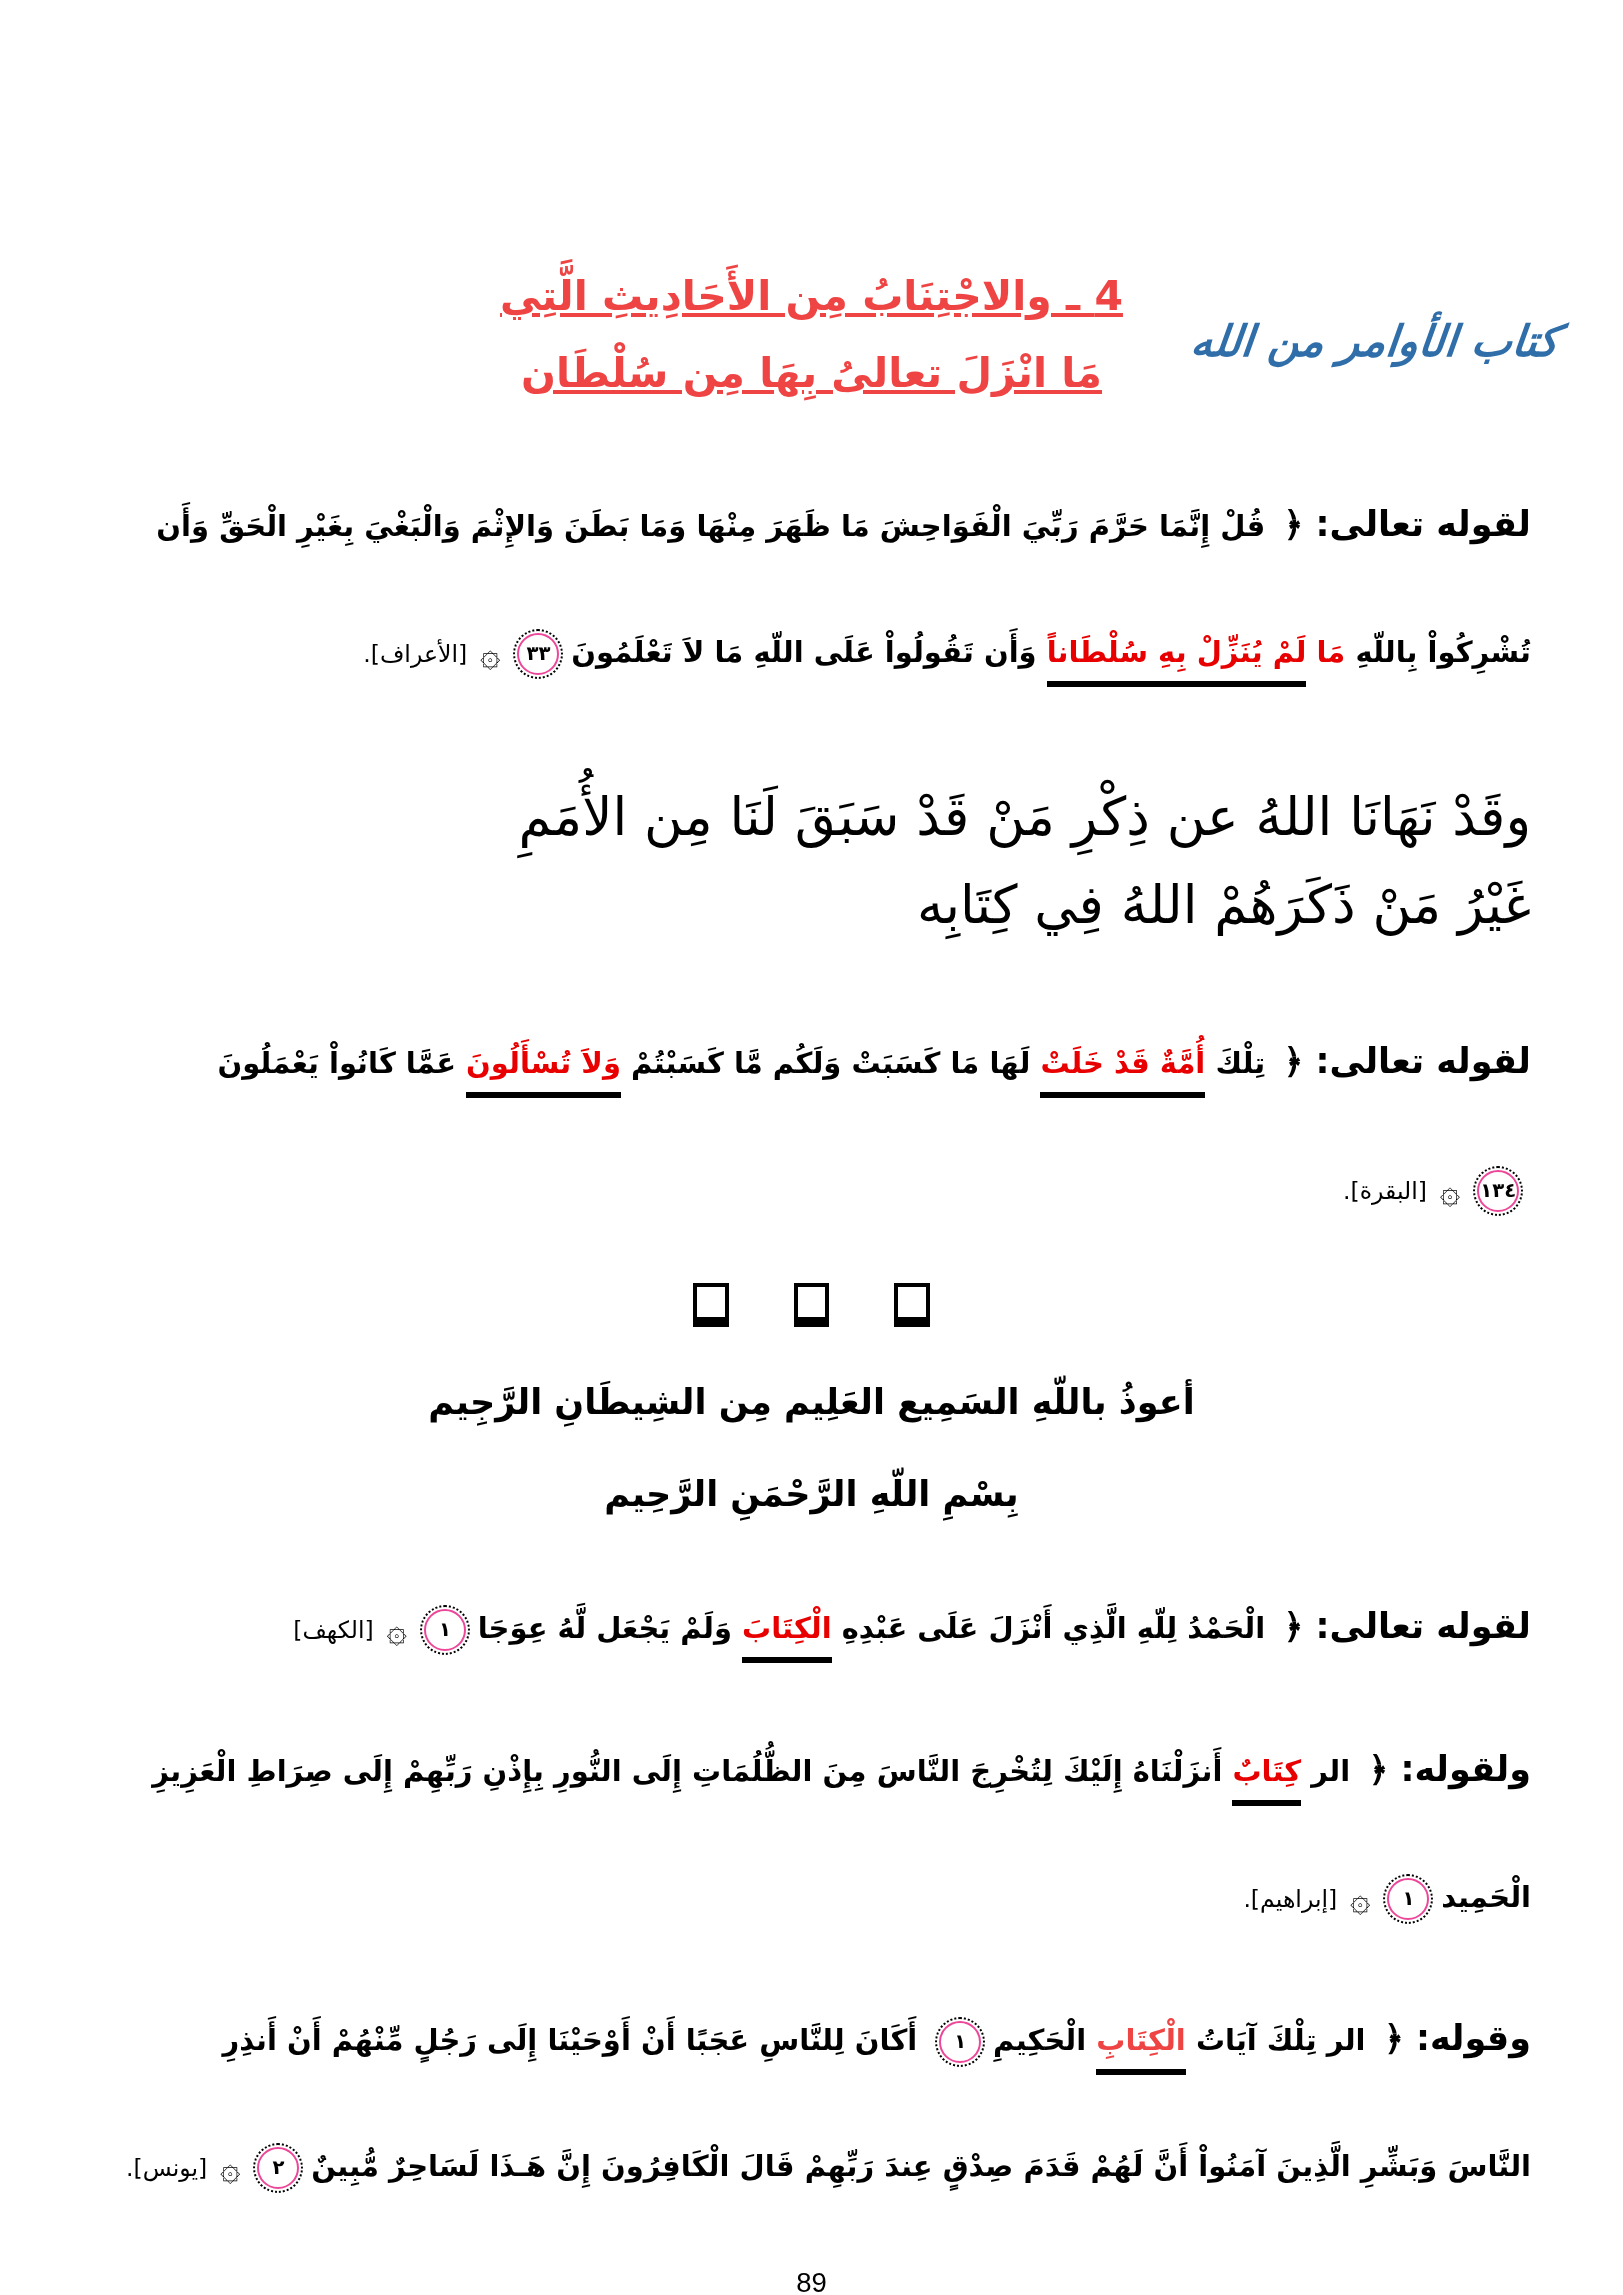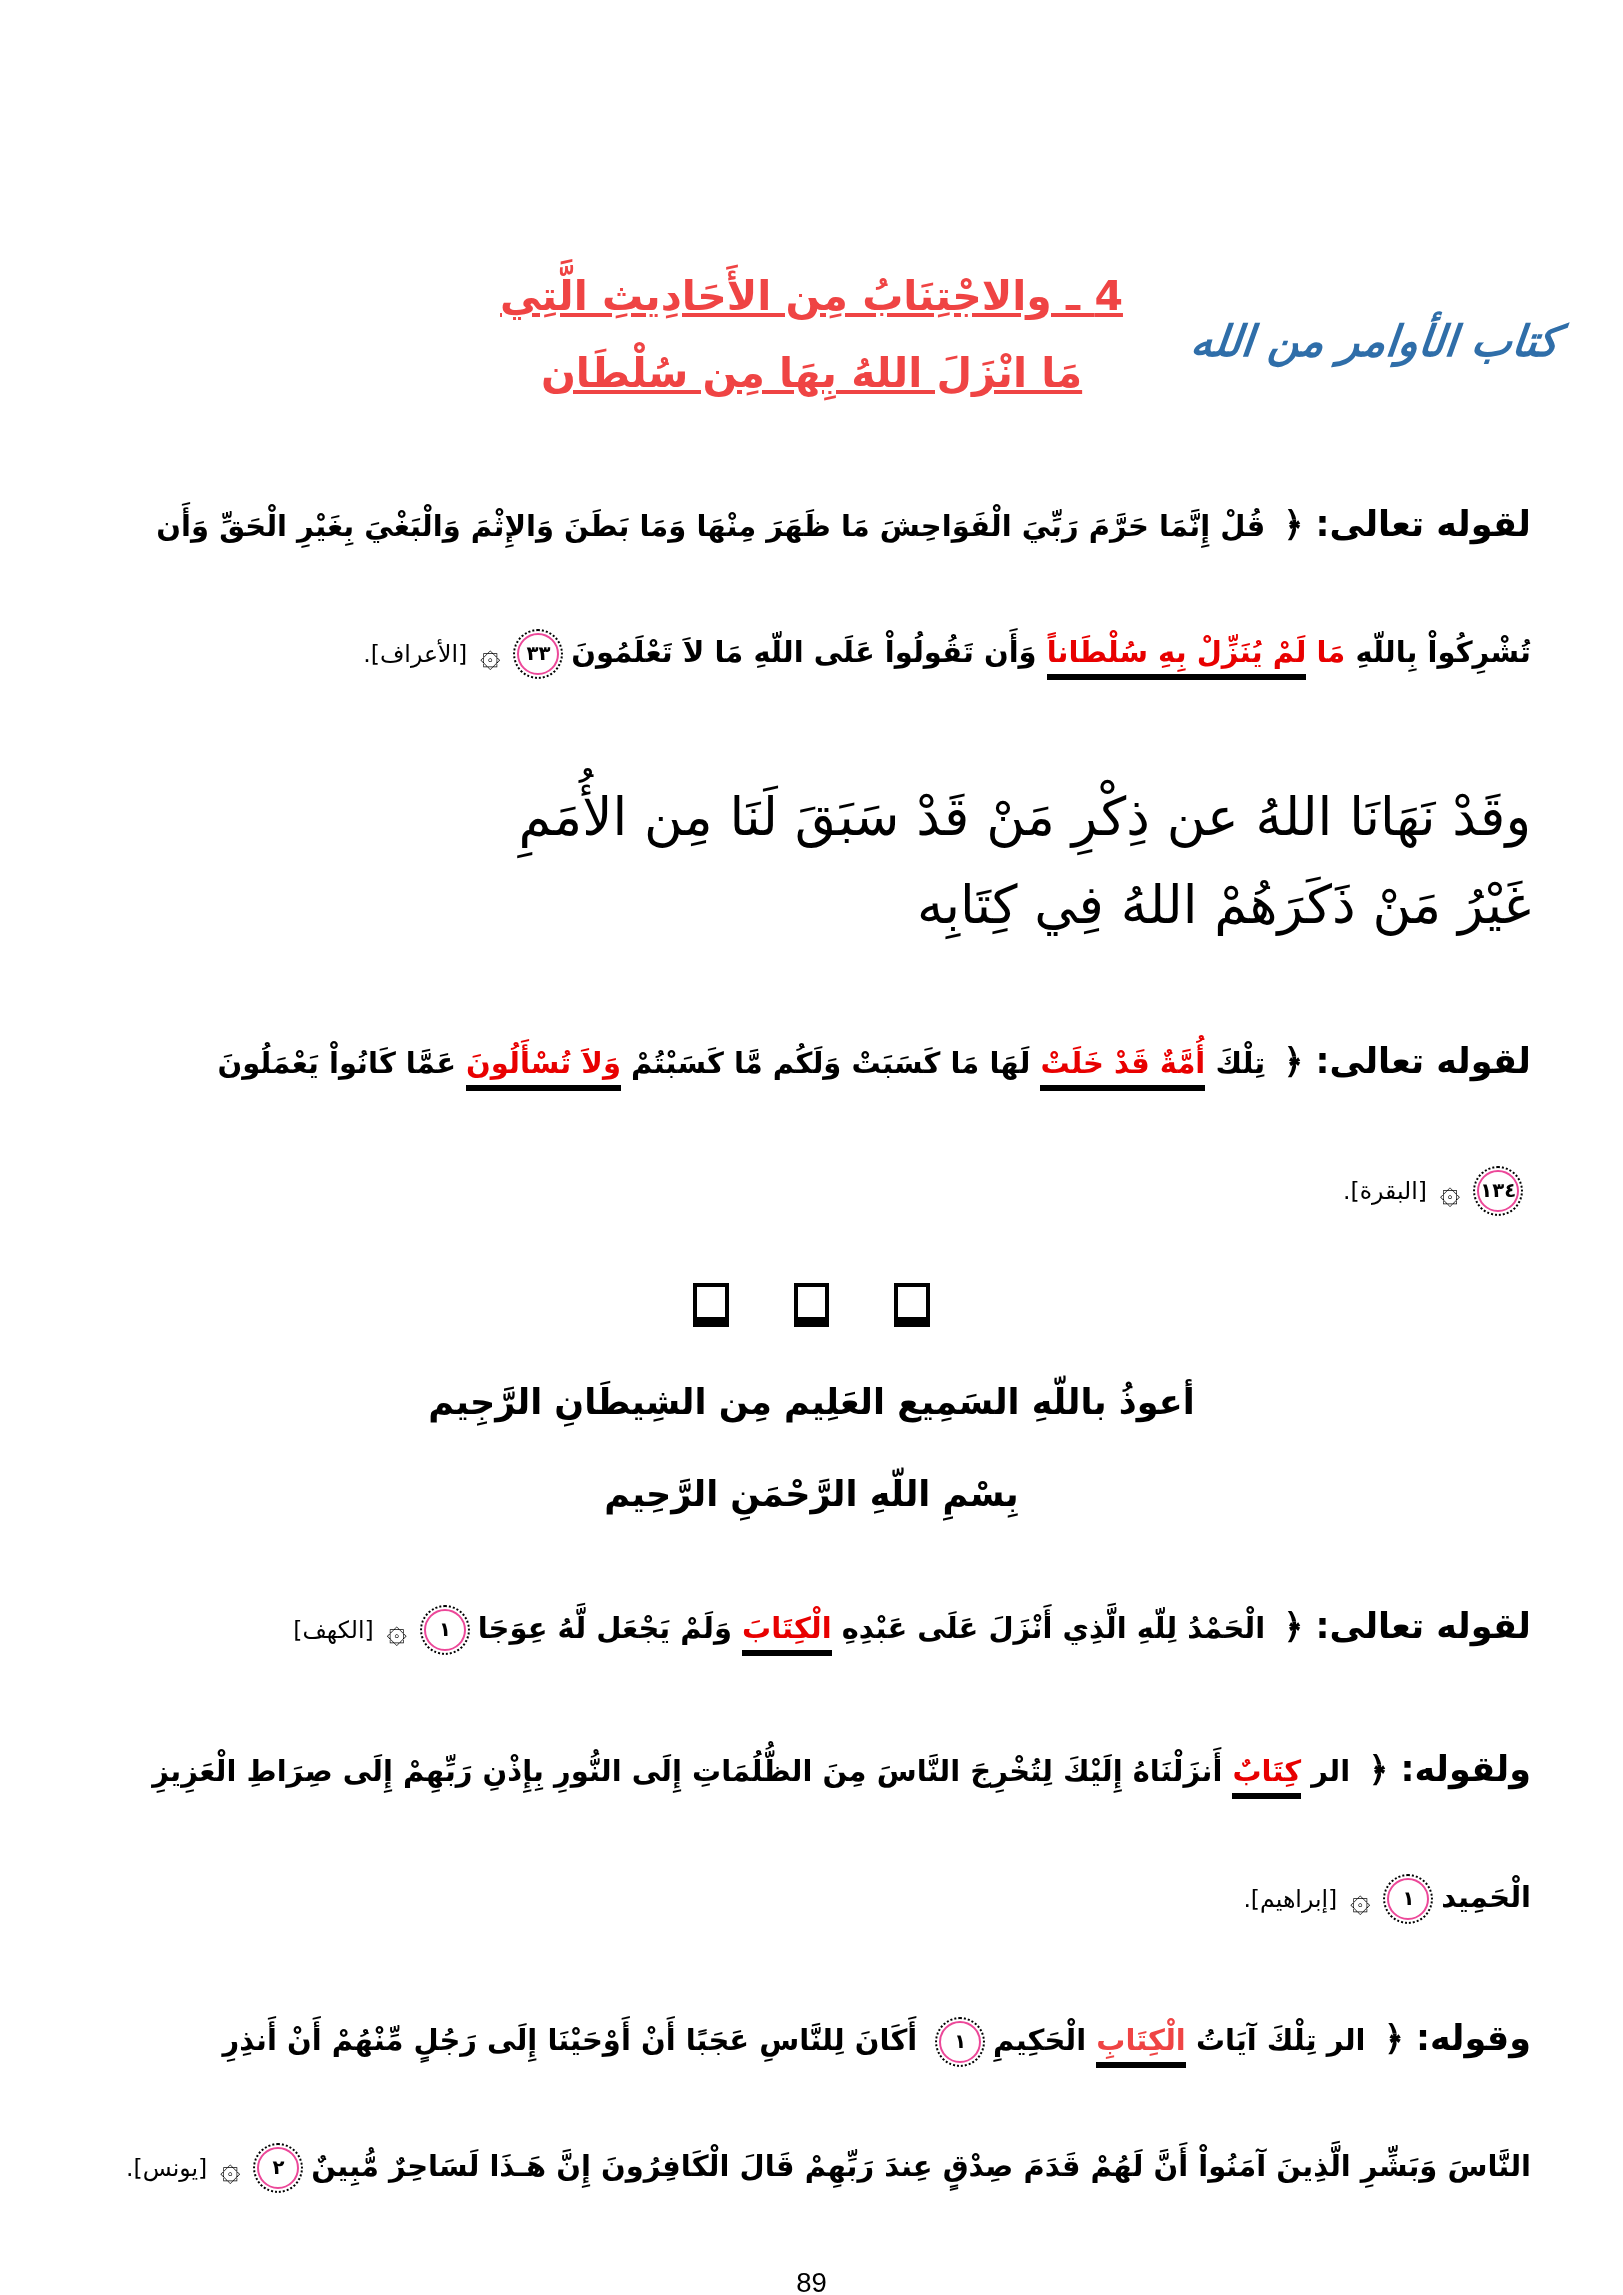--- a/index.html
+++ b/index.html
@@ -49,21 +49,21 @@
     text-align:right;
     font-size:29px;
     font-weight:bold;
     line-height:126px;
     white-space:nowrap;
   }
   .seg-label{font-size:35px;font-weight:bold;letter-spacing:0.7px;}
   .seg-open{font-size:34px;font-weight:bold;margin-left:6.5px;}
   .seg-t{}
   .seg-r{}
-  .seg-ru{border-bottom:6.5px solid #000;padding-bottom:5px;}
+  .seg-ru{border-bottom:6.5px solid #000;padding-bottom:12px;}
   .seg-num{
     display:inline-flex;align-items:center;justify-content:center;
     width:38px;height:38px;
     border:2px solid #ec4899;border-radius:50%;
     outline:2px dotted #000;outline-offset:2.6px;
     font-size:19.6px;font-weight:bold;
     margin:0 11.8px;vertical-align:middle;
   }
   .seg-orn{font-size:35px;vertical-align:middle;margin:0 5.2px;font-weight:normal;}
   .seg-ref{font-size:23.6px;font-weight:normal;}
@@ -101,21 +101,21 @@
 <body>
 
 <div class="page">
 
   <div class="calligraphy" style="color: rgb(47, 110, 169);">كتاب الأوامر من الله</div>
 
   <div class="content">
 
     <div class="chapter-title" style="color: #ef4444; text-decoration: underline;">
       <div>4 ـ والاجْتِنَابُ مِن الأَحَادِيثِ الَّتِي</div>
-      <div>مَا انْزَلَ اللهُ بِهَا مِن سُلْطَان</div>
+      <div>مَا انْزَلَ تعالىُ بِهَا مِن سُلْطَان</div>
     </div>
 
     <div class="para">
         <div class="vline"><span class="seg-label">لقوله تعالى: </span><span class="seg-open">﴿ </span><span class="seg-t">قُلْ إِنَّمَا حَرَّمَ رَبِّيَ الْفَوَاحِشَ مَا ظَهَرَ مِنْهَا وَمَا بَطَنَ وَالإِثْمَ وَالْبَغْيَ بِغَيْرِ الْحَقِّ وَأَن</span></div>
         <div class="vline"><span class="seg-t">تُشْرِكُواْ بِاللّهِ </span><span class="seg-r" style="color: rgb(232, 0, 0);">مَا </span><span class="seg-ru" style="color: rgb(232, 0, 0);">لَمْ يُنَزِّلْ بِهِ سُلْطَاناً</span><span class="seg-t"> وَأَن تَقُولُواْ عَلَى اللّهِ مَا لاَ تَعْلَمُونَ</span><span class="seg-num">٣٣</span><span class="seg-orn">۞</span><span class="seg-ref"> [الأعراف].</span></div>
       </div>
 
     <div class="sub-heading">
       <div>وقَدْ نَهَانَا اللهُ عن ذِكْرِ مَنْ قَدْ سَبَقَ لَنَا مِن الأُمَمِ</div>
       <div>غَيْرُ مَنْ ذَكَرَهُمْ اللهُ فِي كِتَابِه</div>

